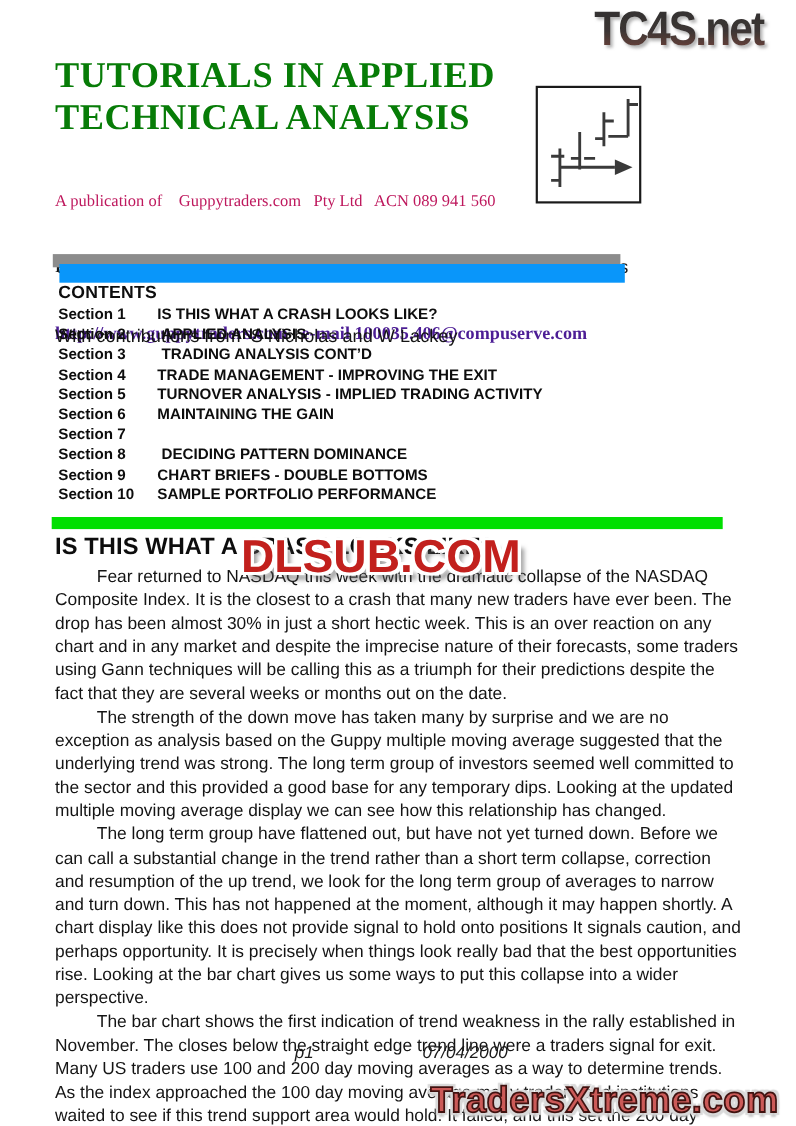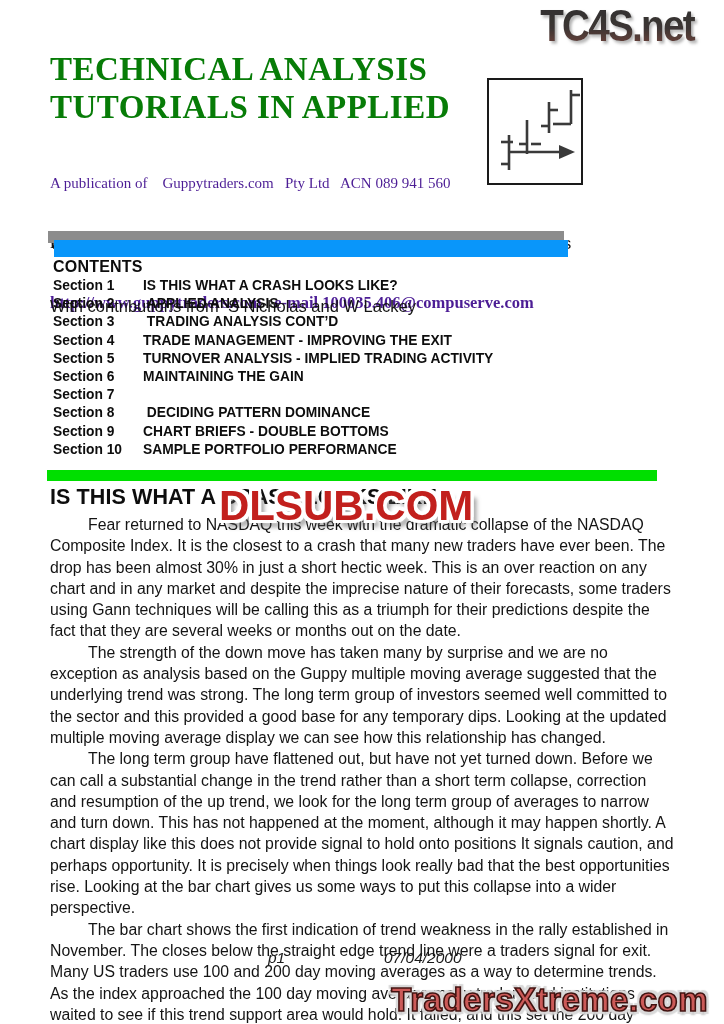--- a/index.html
+++ b/index.html
@@ -12,21 +12,21 @@
   
   .masthead { position:absolute; left:50px; top:50px; font-family:"Liberation Serif", serif;
               font-weight:bold; font-size:33px; line-height:38px; color:#077c07; letter-spacing:0.5px; }
 
   
   .logo-box { position:absolute; left:487px; top:78px; width:96px; height:107px;
               border:2px solid #1a1a1a; background:#ffffff; }
 
   .pubinfo { position:absolute; left:50px; top:133px; font-family:"Liberation Serif", serif;
              font-size:15px; line-height:20px; white-space:pre-wrap; }
-  .pub-green { color:#4c1d95; }
+  .pub-green { color:#be185d; }
   .pub-black { color:#151515; }
   .pub-bold  { color:#4c1d95; font-weight:bold; font-size:16.5px; }
 
   .issue-lines { position:absolute; left:50px; top:191px; font-family:Liberation Sans, sans-serif;
                  font-size:16.5px; line-height:21px; color:#151515; white-space:pre-wrap; }
 
   
   .bar-gray { position:absolute; left:48px; top:231px; width:516px; height:12px; background:#8c8c8c; }
   .bar-blue { position:absolute; left:54px; top:240px; width:514px; height:17px; background:#0996fa; }
 
@@ -79,22 +79,22 @@
         </linearGradient>
         <filter id="tcshadow" x="-20%" y="-20%" width="140%" height="140%">
           <feDropShadow dx="2.5" dy="2.5" stdDeviation="1.5" flood-color="#b5b5b5"></feDropShadow>
         </filter>
       </defs>
       <text x="105" y="41" text-anchor="middle" font-family="Liberation Sans, sans-serif" font-weight="bold" font-size="44" letter-spacing="-2" fill="url(#tcgrad)" filter="url(#tcshadow)" transform="translate(105,0) scale(0.88,1) translate(-105,0)">TC4S.net</text>
     </svg>
   </div>
 
   <div class="masthead">
+    <div>TUTORIALS IN APPLIED</div>
     <div>TECHNICAL ANALYSIS</div>
-    <div>TUTORIALS IN APPLIED</div>
   </div>
 
   <div class="logo-box">
     <svg width="92" height="103" viewBox="0 0 92 103">
       <g stroke="#3a3a3a" stroke-width="2.6" fill="none">
 
         <path d="M20,55 V90"></path>
         <path d="M12,84 H20"></path>
         <path d="M12,62 H24"></path>
         <path d="M38,40 V74"></path>

